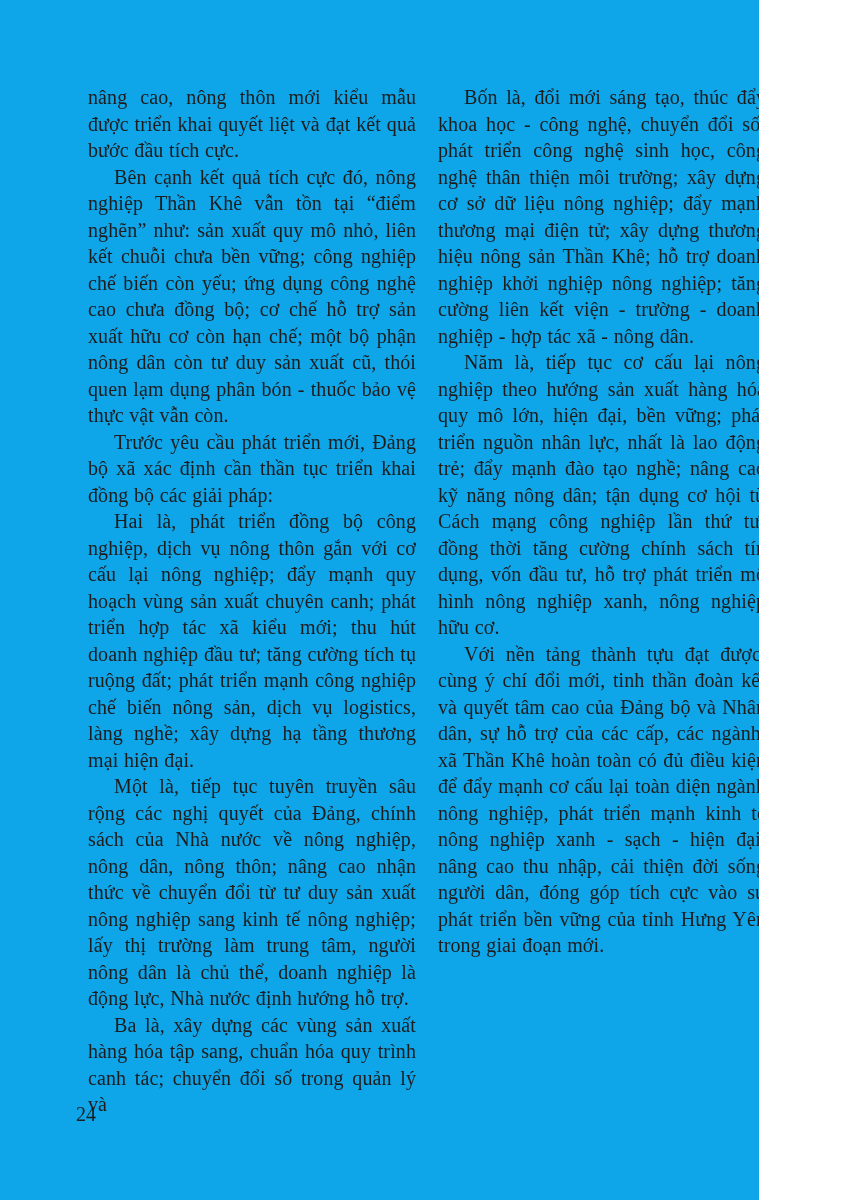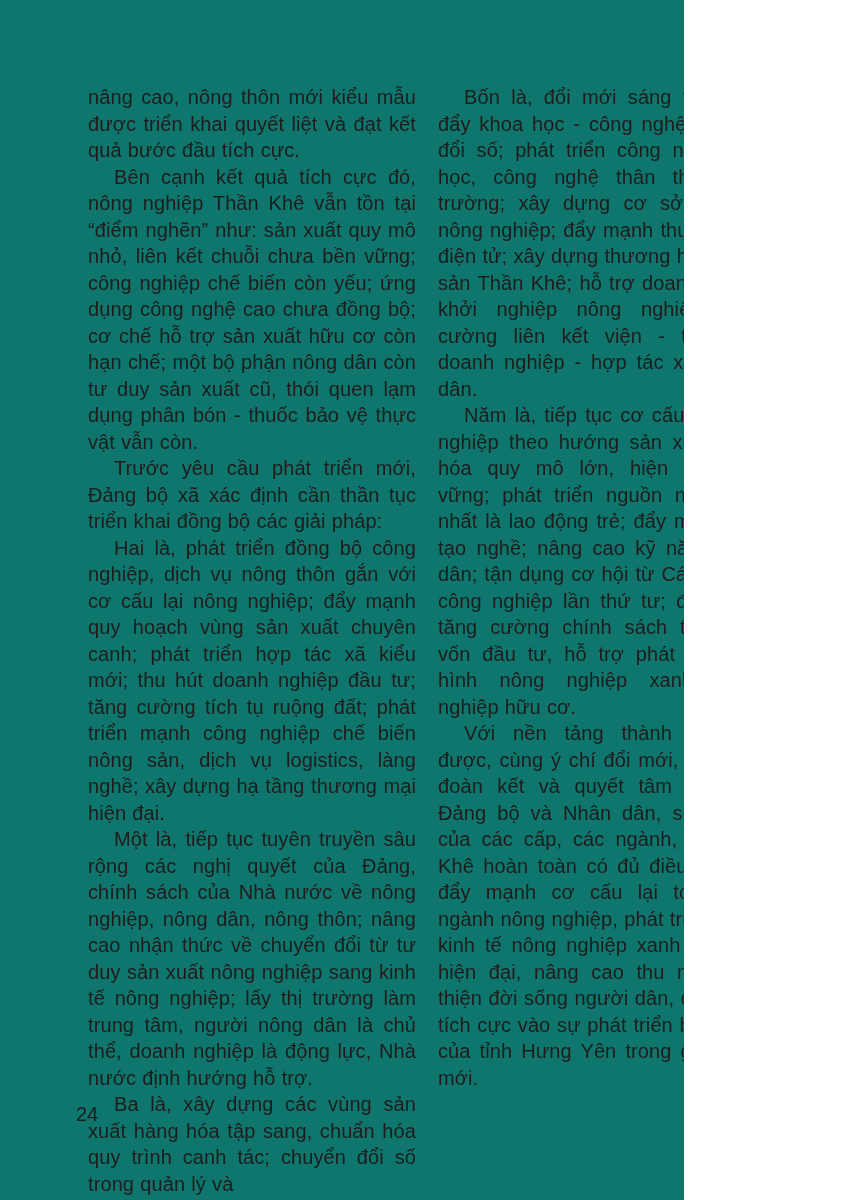--- a/index.html
+++ b/index.html
@@ -3,25 +3,26 @@
 <meta charset="utf-8">
 <style>
   html, body {
     margin: 0;
     padding: 0;
     background: #ffffff;
     font-family: "Liberation Sans", "DejaVu Sans", sans-serif;
   }
   .page {
     position: relative;
-    width: 684px;
+    width: 759px;
     height: 1200px;
-    background: #0f766e;
+    background: #0ea5e9;
     color: #1d1d1d;
     overflow: hidden;
+    font-family: Liberation Serif, serif;
   }
   .article-body {
     position: absolute;
     left: 88px;
     top: 84px;
     width: 678px;
     display: flex;
     gap: 22px;
   }
   .text-column {

